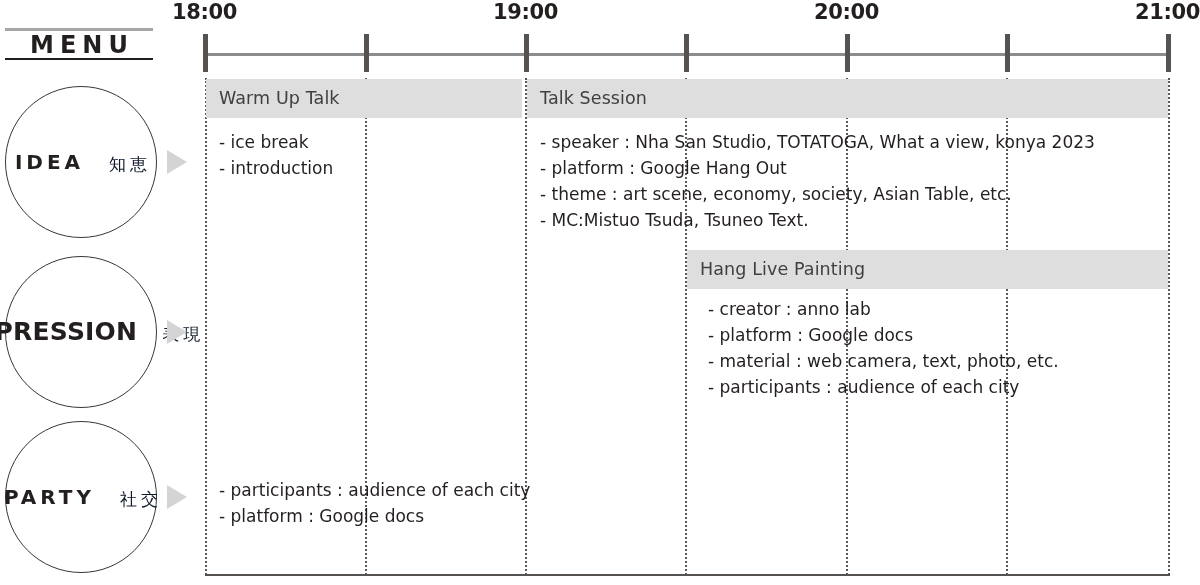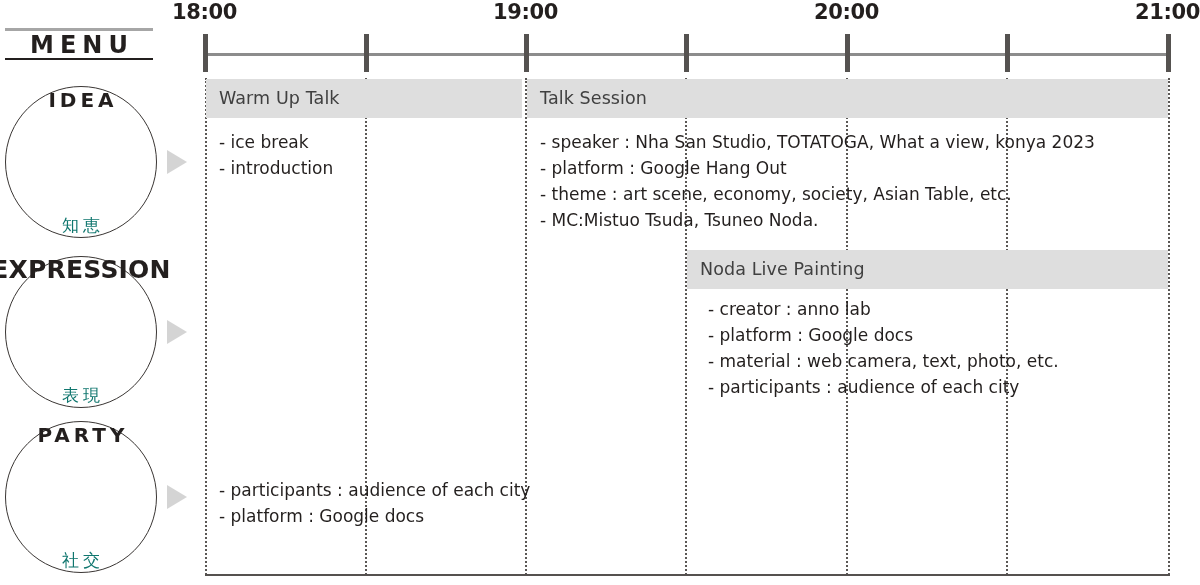--- a/index.html
+++ b/index.html
@@ -29,31 +29,31 @@
     font-size: 24px; font-weight: 700; letter-spacing: 6px;
     color: #231f1e; line-height: 26px;
     text-indent: 6px;
   }
 
   .circle {
     position: absolute; left: 5px;
     width: 152px; height: 152px;
     border: 1.4px solid #3a3634;
     border-radius: 50%;
-    display: flex; flex-direction: column;
-    align-items: center; justify-content: space-between;
+    display: flex; 
+    align-items: center; justify-content: center; gap: 21px;
   }
   .circle .cl-en {
     font-size: 20px; font-weight: 700; letter-spacing: 4px;
     color: #231f1e; white-space: nowrap; text-indent: 4px;
     line-height: 26px;
   }
   .circle.narrow .cl-en { font-size: 25px; letter-spacing: 0.2px; text-indent: 0; }
   .circle .cl-jp {
-    font-size: 17px; letter-spacing: 4px; color: #0f766e;
+    font-size: 17px; letter-spacing: 4px; color: #0f172a;
     margin-top: 4px; white-space: nowrap; text-indent: 4px;
   }
 
   .arrow {
     position: absolute; left: 167px;
     width: 0; height: 0;
     border-top: 12px solid transparent;
     border-bottom: 12px solid transparent;
     border-left: 20px solid #d4d4d4;
   }
@@ -165,25 +165,25 @@
       <span class="ln">- introduction</span>
     </div>
 
     <div class="ev-bar" style="left:527px; top:79px; width:641px;">
       <span class="ev-title">Talk Session</span>
     </div>
     <div class="ev-body" style="left:540px; top:129px;">
       <span class="ln">- speaker : Nha San Studio, TOTATOGA, What a view, konya 2023</span>
       <span class="ln">- platform : Google Hang Out</span>
       <span class="ln">- theme : art scene, economy, society, Asian Table, etc.</span>
-      <span class="ln">- MC:Mistuo Tsuda, Tsuneo Noda.</span>
+      <span class="ln">- MC:Mistuo Tsuda, Tsuneo Text.</span>
     </div>
 
     <div class="ev-bar" style="left:687px; top:250px; width:481px;">
-      <span class="ev-title">Noda Live Painting</span>
+      <span class="ev-title">Hang Live Painting</span>
     </div>
     <div class="ev-body" style="left:708px; top:296px;">
       <span class="ln">- creator : anno lab</span>
       <span class="ln">- platform : Google docs</span>
       <span class="ln">- material : web camera, text, photo, etc.</span>
       <span class="ln">- participants : audience of each city</span>
     </div>
 
     <div class="ev-body" style="left:219px; top:477px;">
       <span class="ln">- participants : audience of each city</span>

